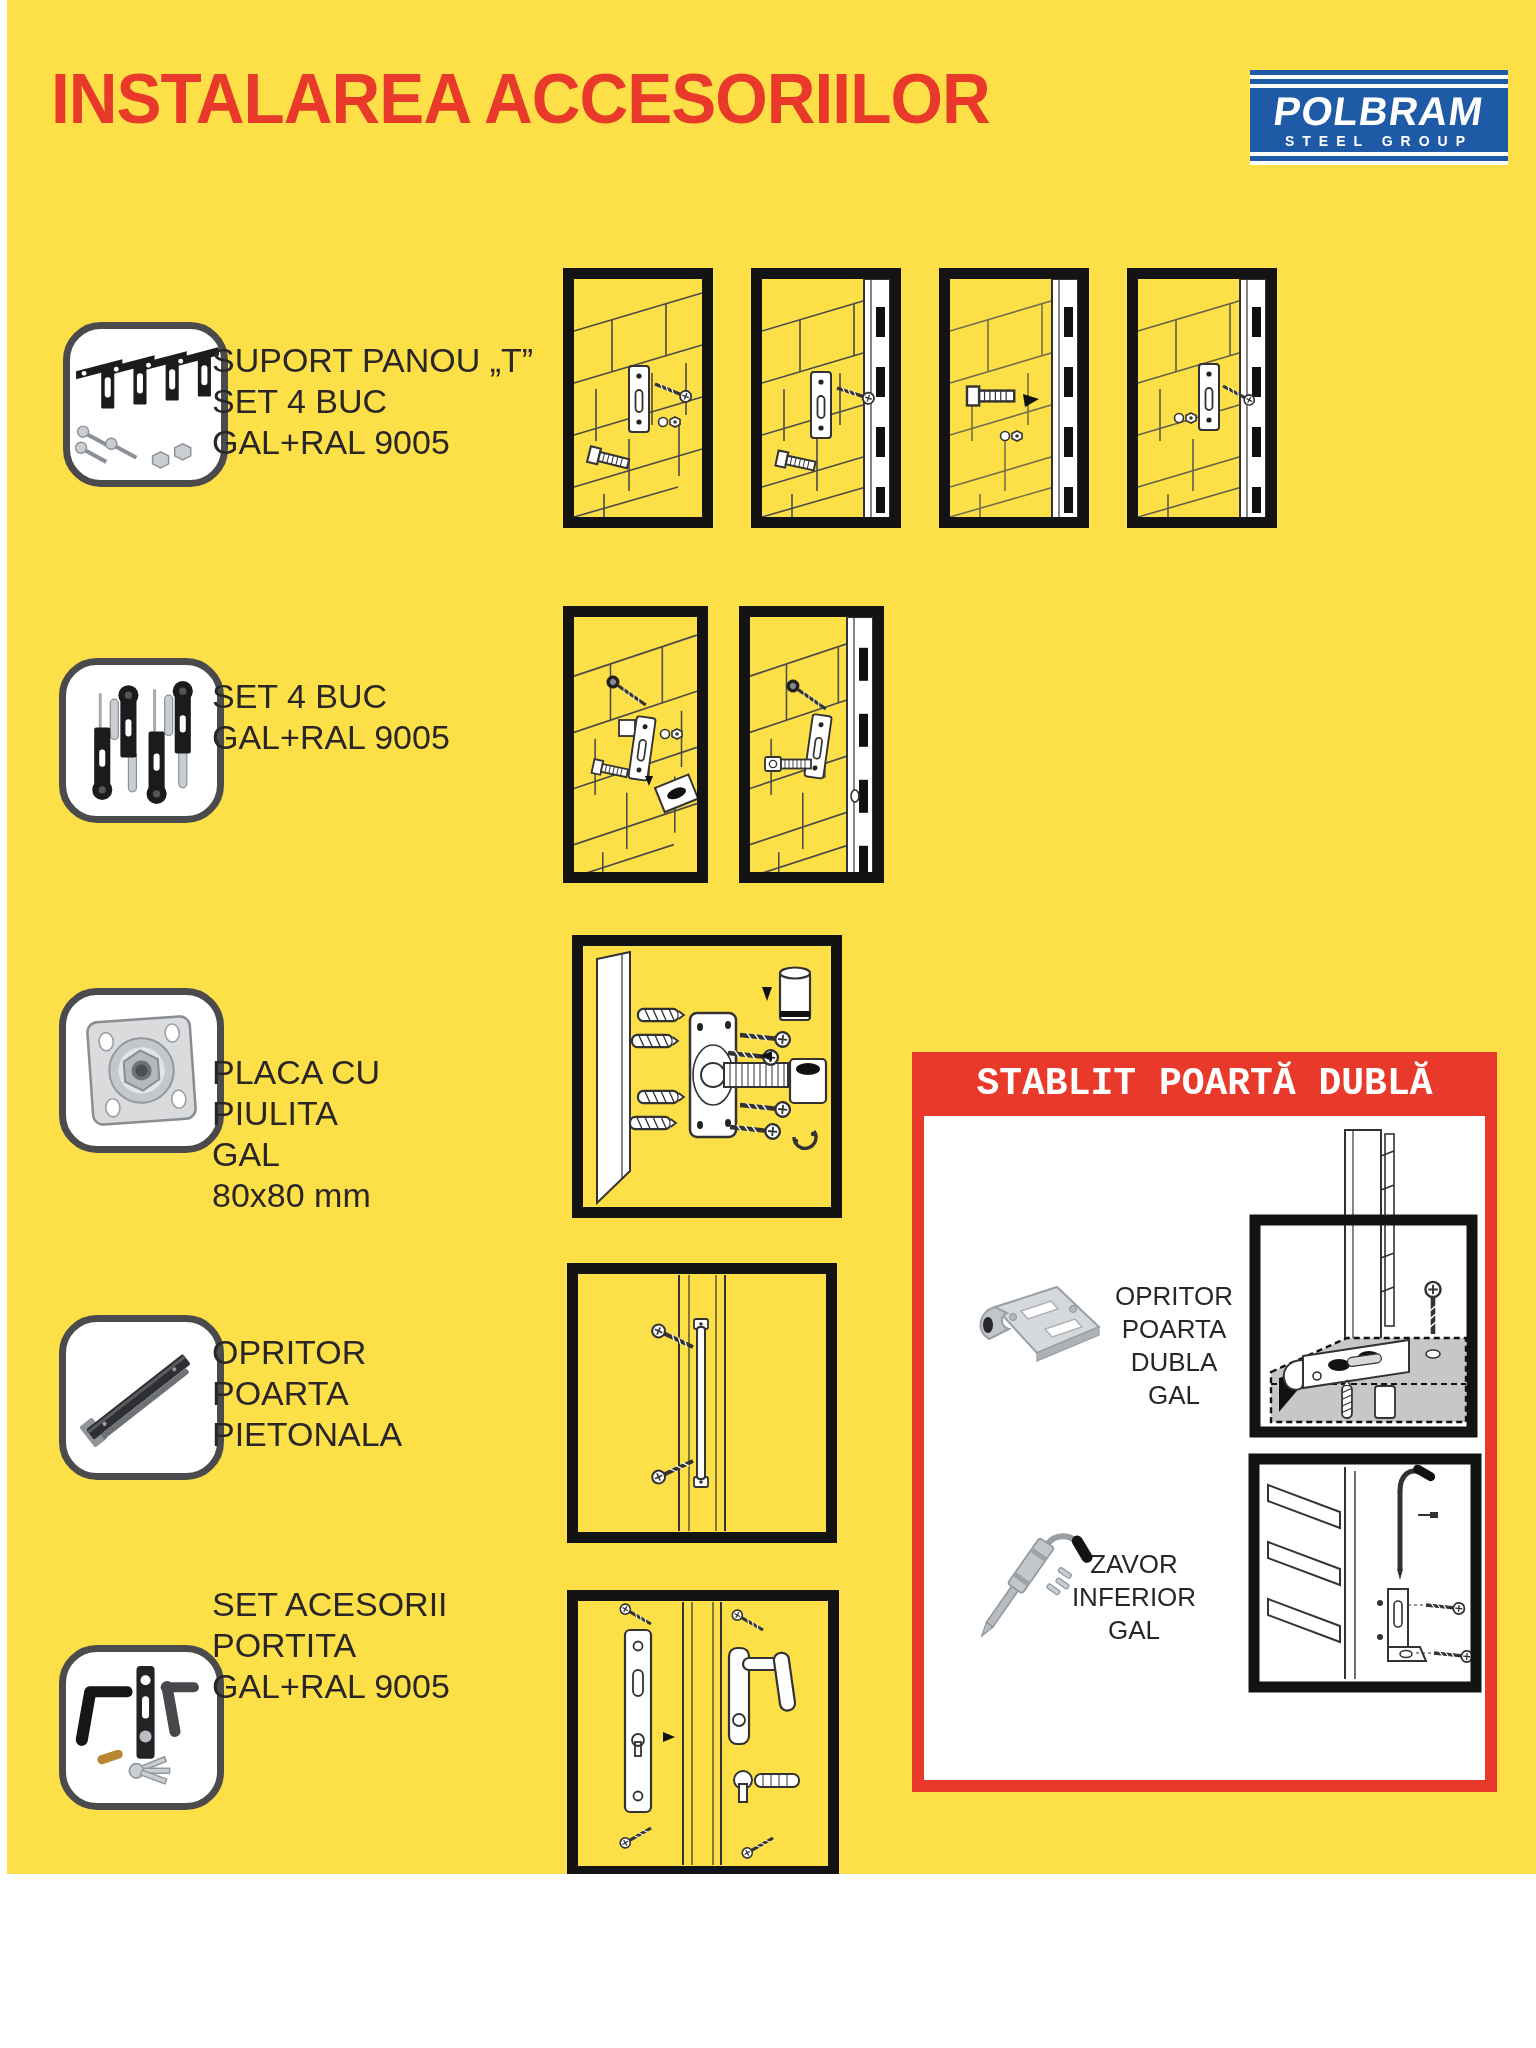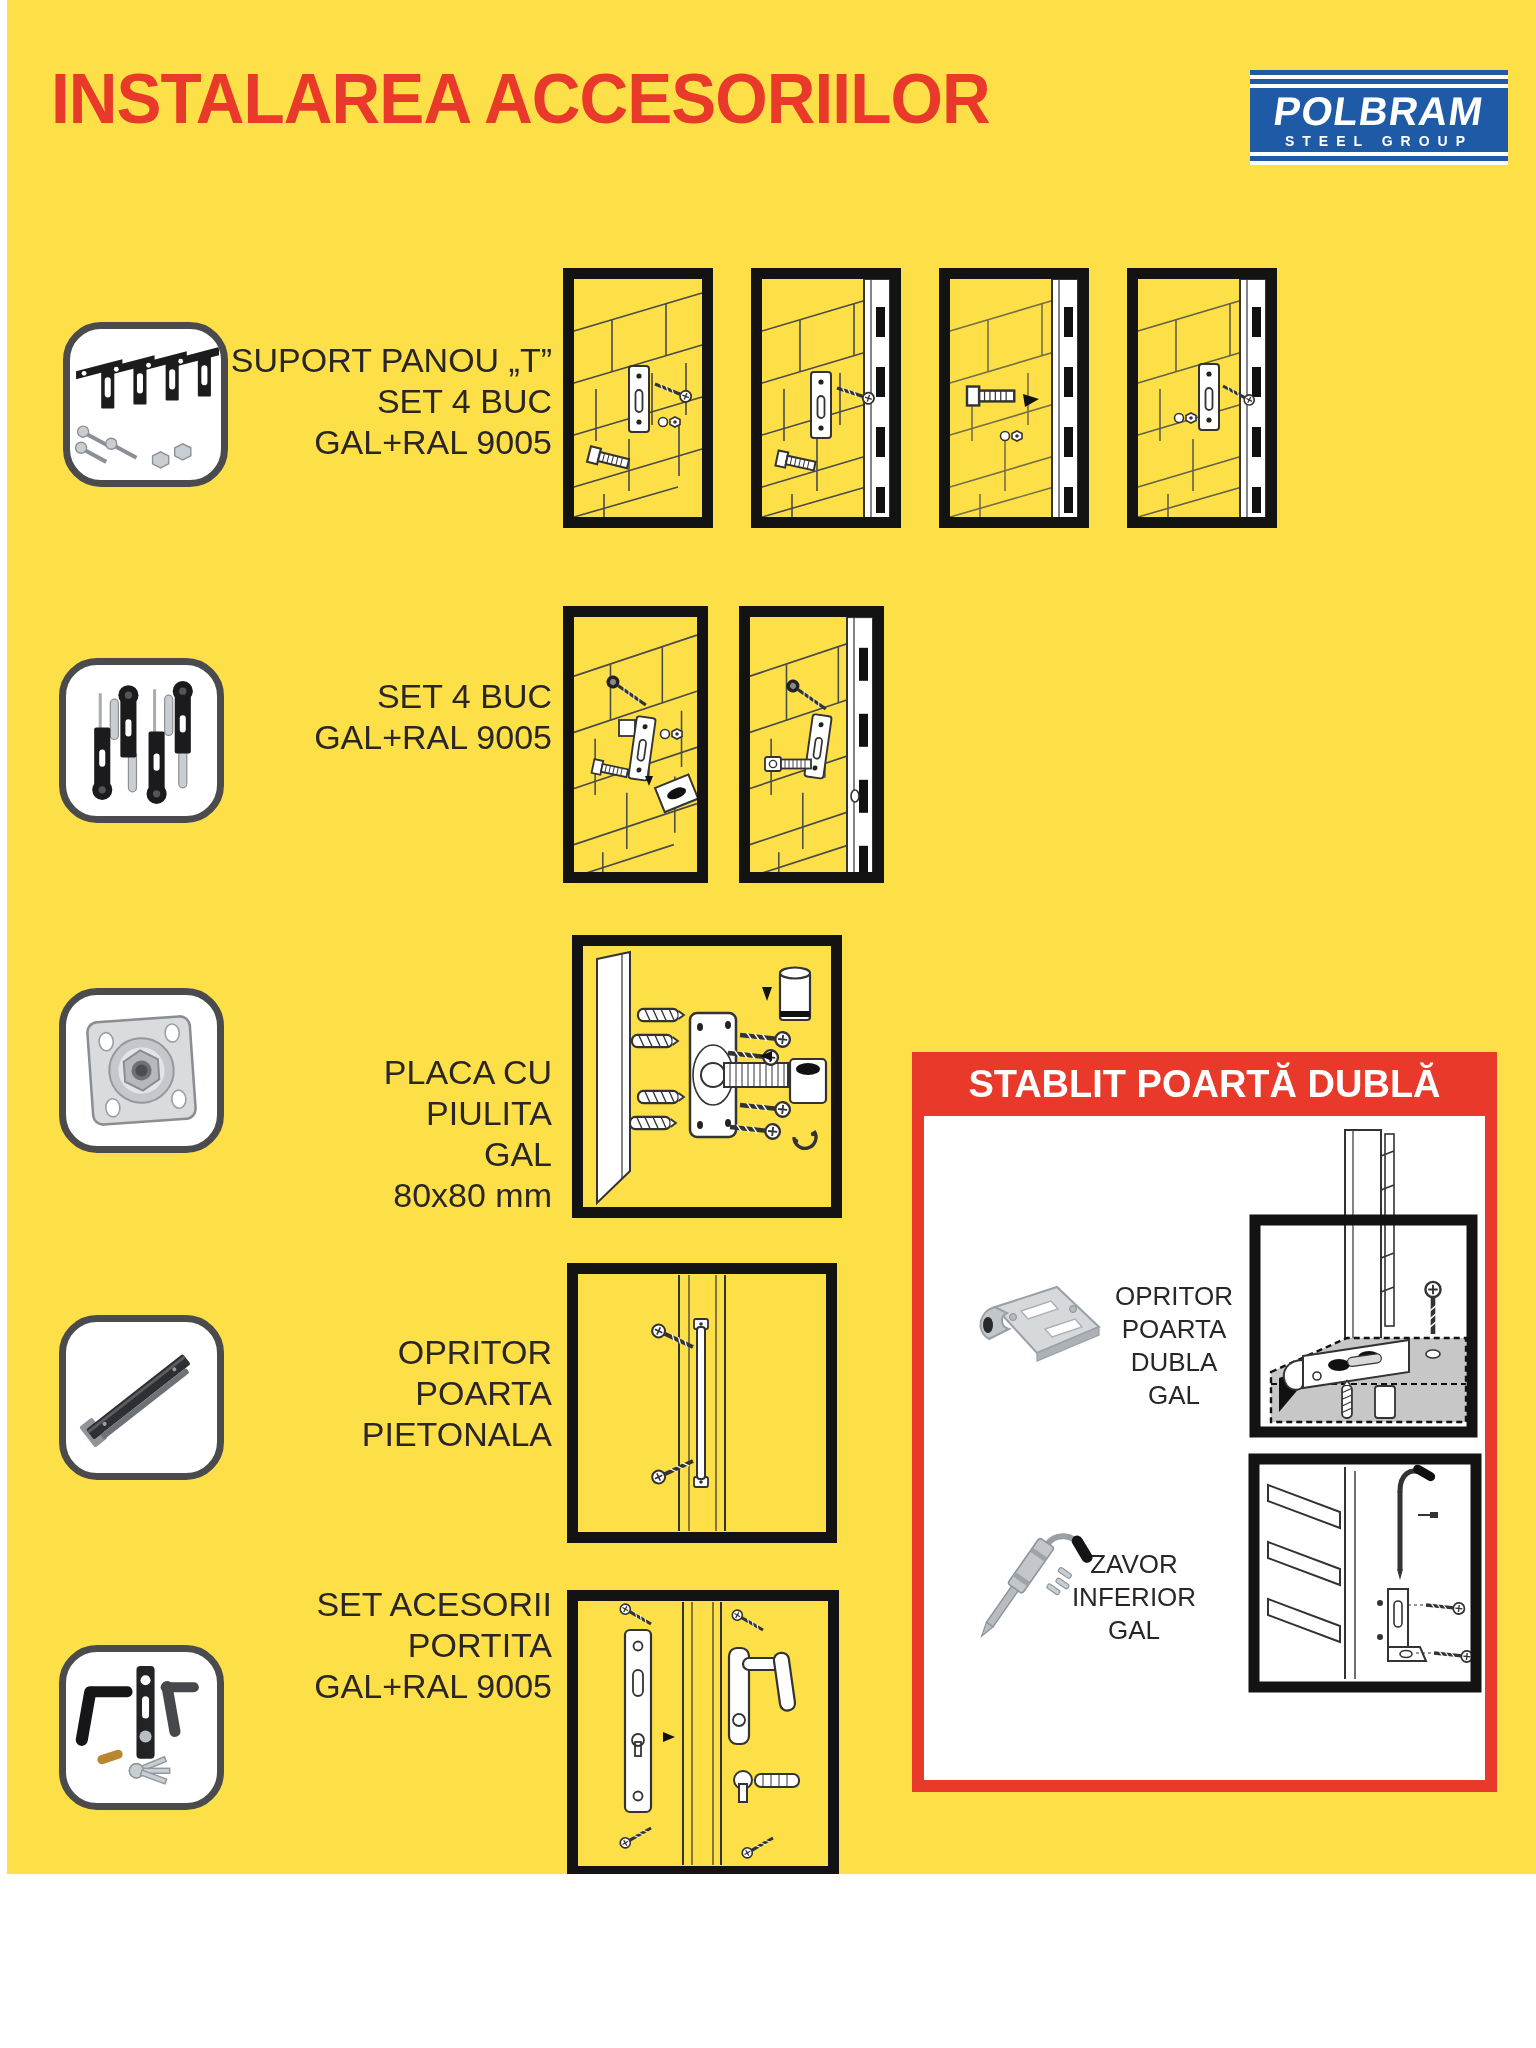--- a/index.html
+++ b/index.html
@@ -14,27 +14,27 @@
         display:flex;flex-direction:column;align-items:center;}
   .stripe{width:100%;height:4px;background:#fff;}
   .stripe-gap{width:100%;height:5px;background:#1e5aa5;}
   #logo-brand{color:#fff;font-size:40px;font-weight:bold;letter-spacing:1px;
               transform:skewX(-8deg);line-height:44px;margin-top:1px;}
   #logo-tag{color:#fff;font-size:14px;font-weight:bold;letter-spacing:8px;line-height:16px;}
   
   .icon-box{width:165px;height:165px;box-sizing:border-box;border:7px solid #4b4b4d;
             border-radius:38px;background:#fff;overflow:hidden;}
   
-  .plabel{width:340px;left:205px;text-align:right;font-size:34px;line-height:41px;color:#2a2627;}
+  .plabel{width:340px;left:205px;text-align:left;font-size:34px;line-height:41px;color:#2a2627;}
   
   
   #dg-box{left:905px;top:1052px;width:585px;height:740px;box-sizing:border-box;
           border:12px solid #e8392b;background:#fff;}
   #dg-header{left:905px;top:1052px;width:585px;height:64px;background:#e8392b;
-             color:#fff;font-size:38px;font-weight:bold;text-align:center;line-height:64px;}
+             color:#fff;font-size:38px;font-weight:bold;text-align:center;line-height:64px;font-family:Liberation Mono, monospace;}
   .dg-label{width:170px;text-align:center;font-size:26px;line-height:33px;color:#2a2627;}
 </style>
 </head>
 <body>
 
 <div id="page">
 
   <svg width="0" height="0" style="position:absolute" aria-hidden="true">
     <defs>
       <g id="g-wall" stroke="#4a4a4a" stroke-width="1.6" fill="none">

